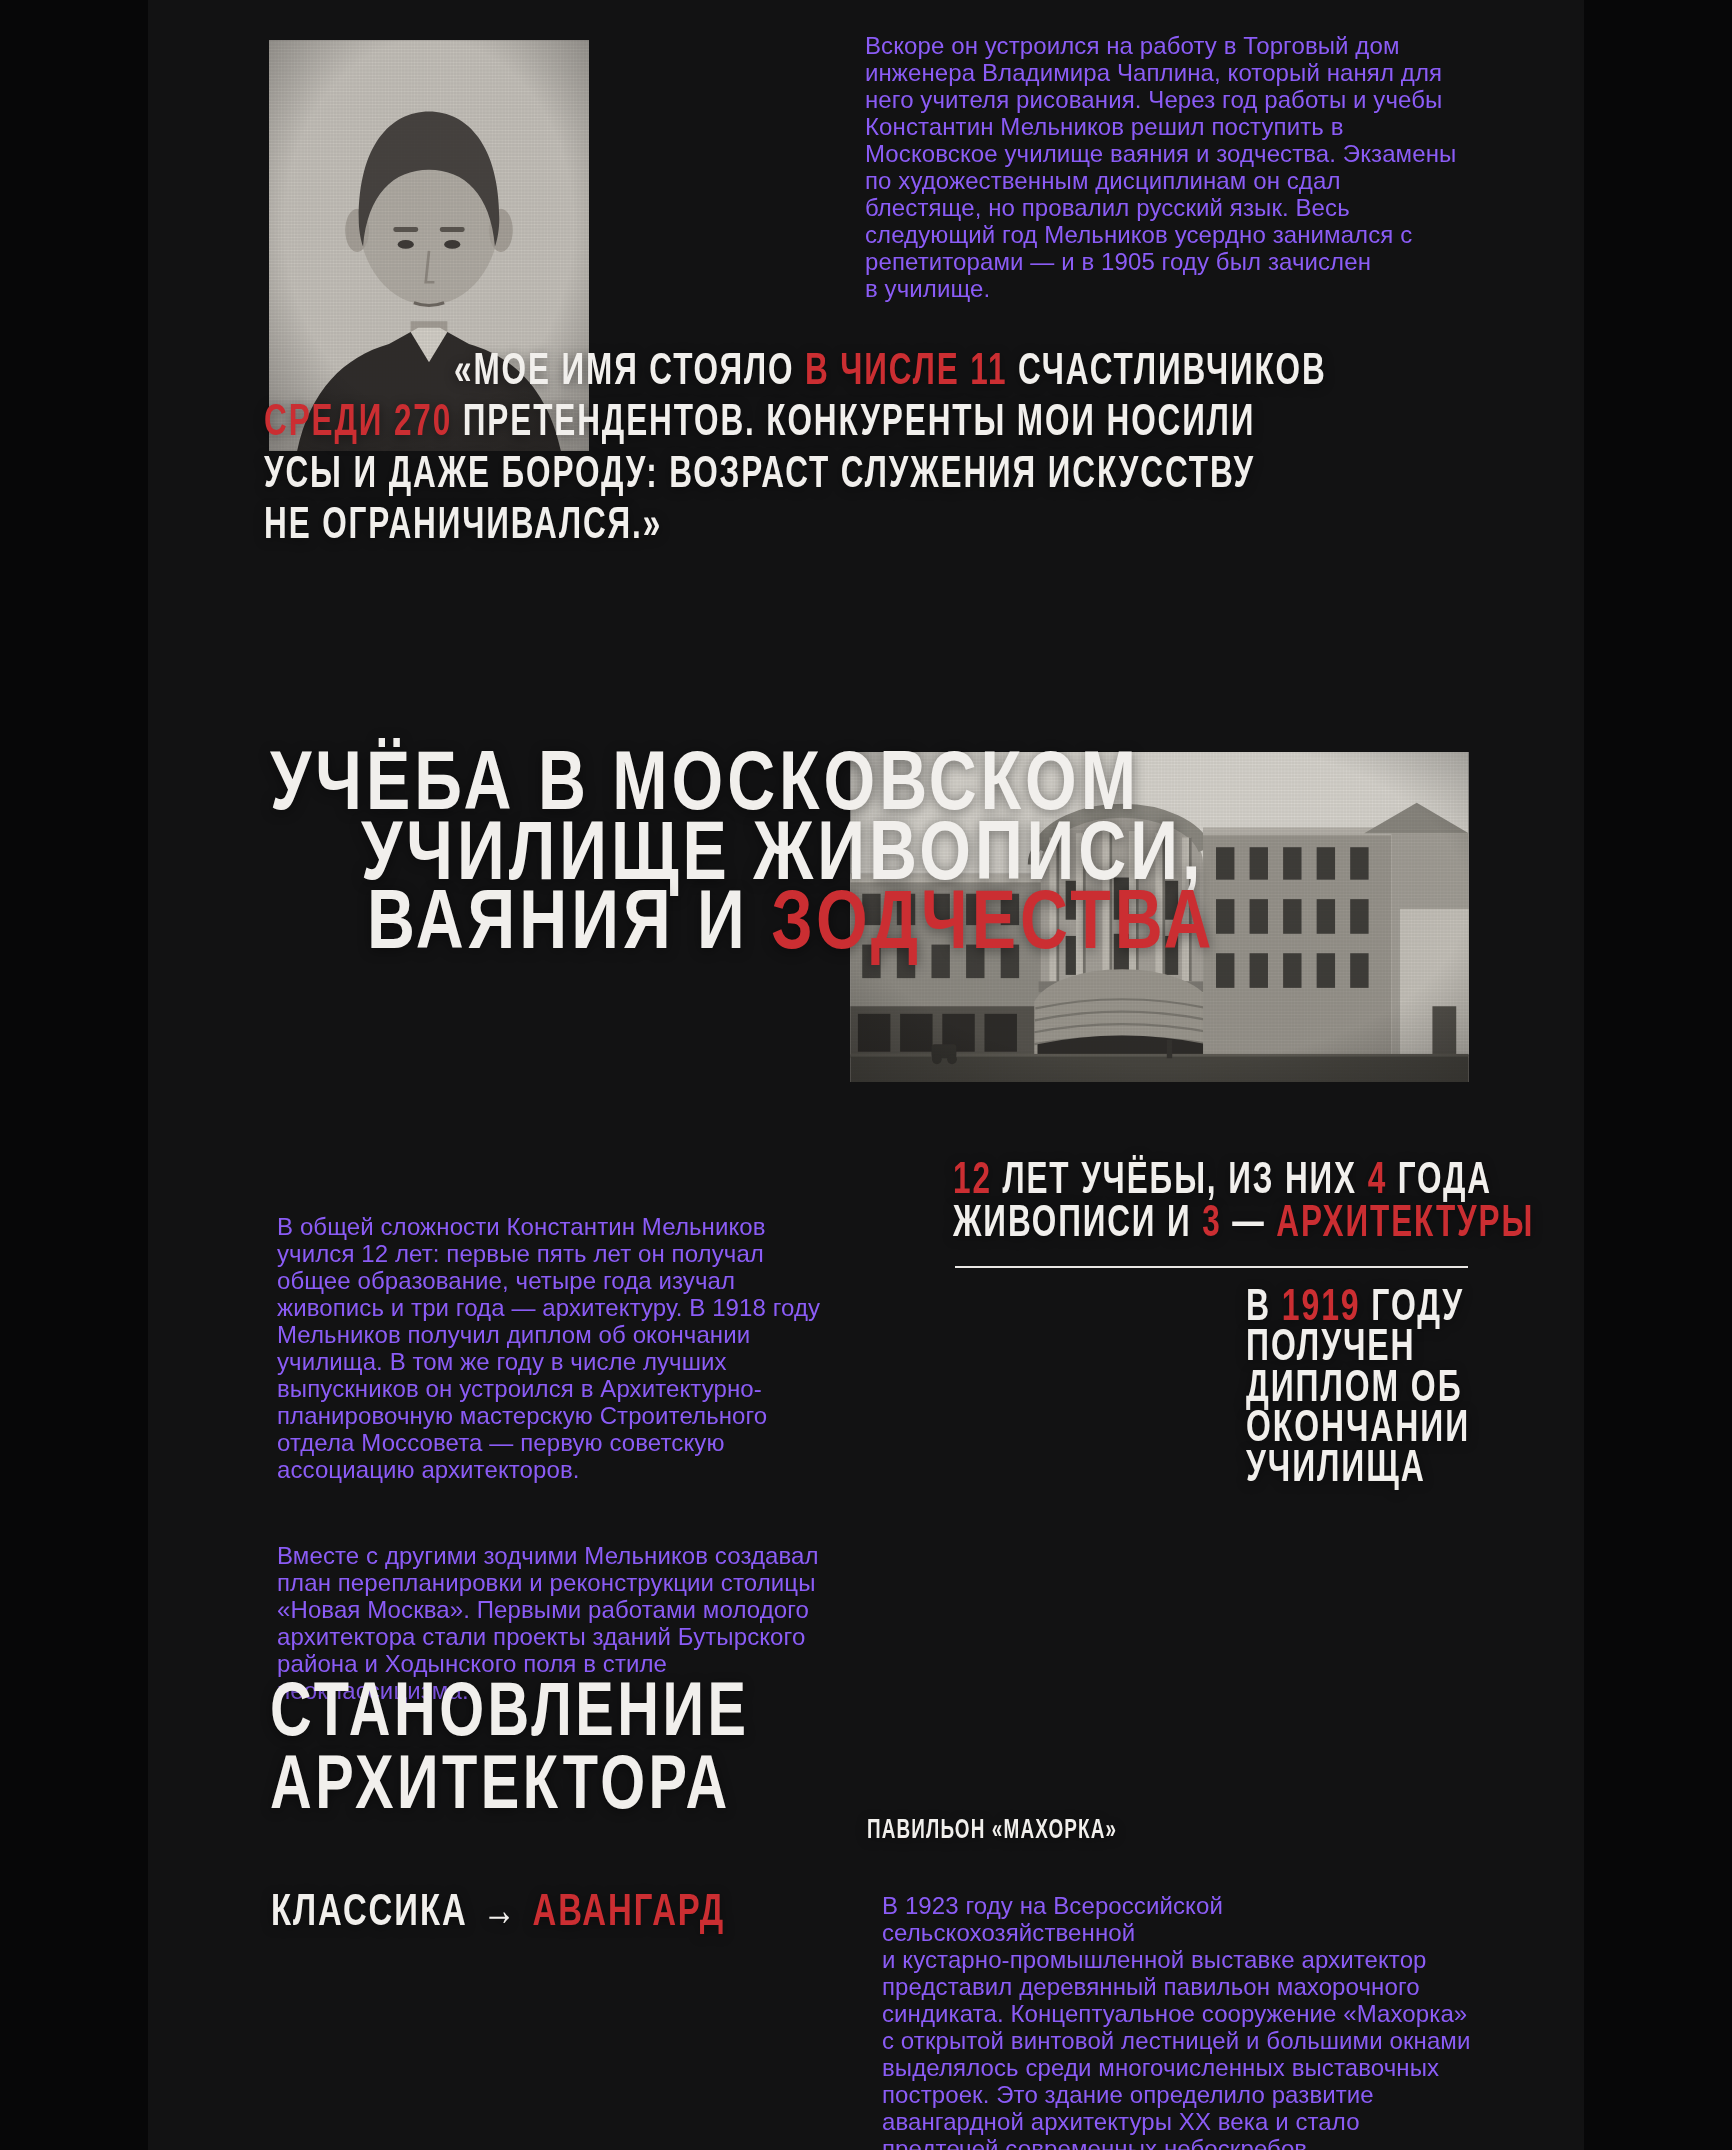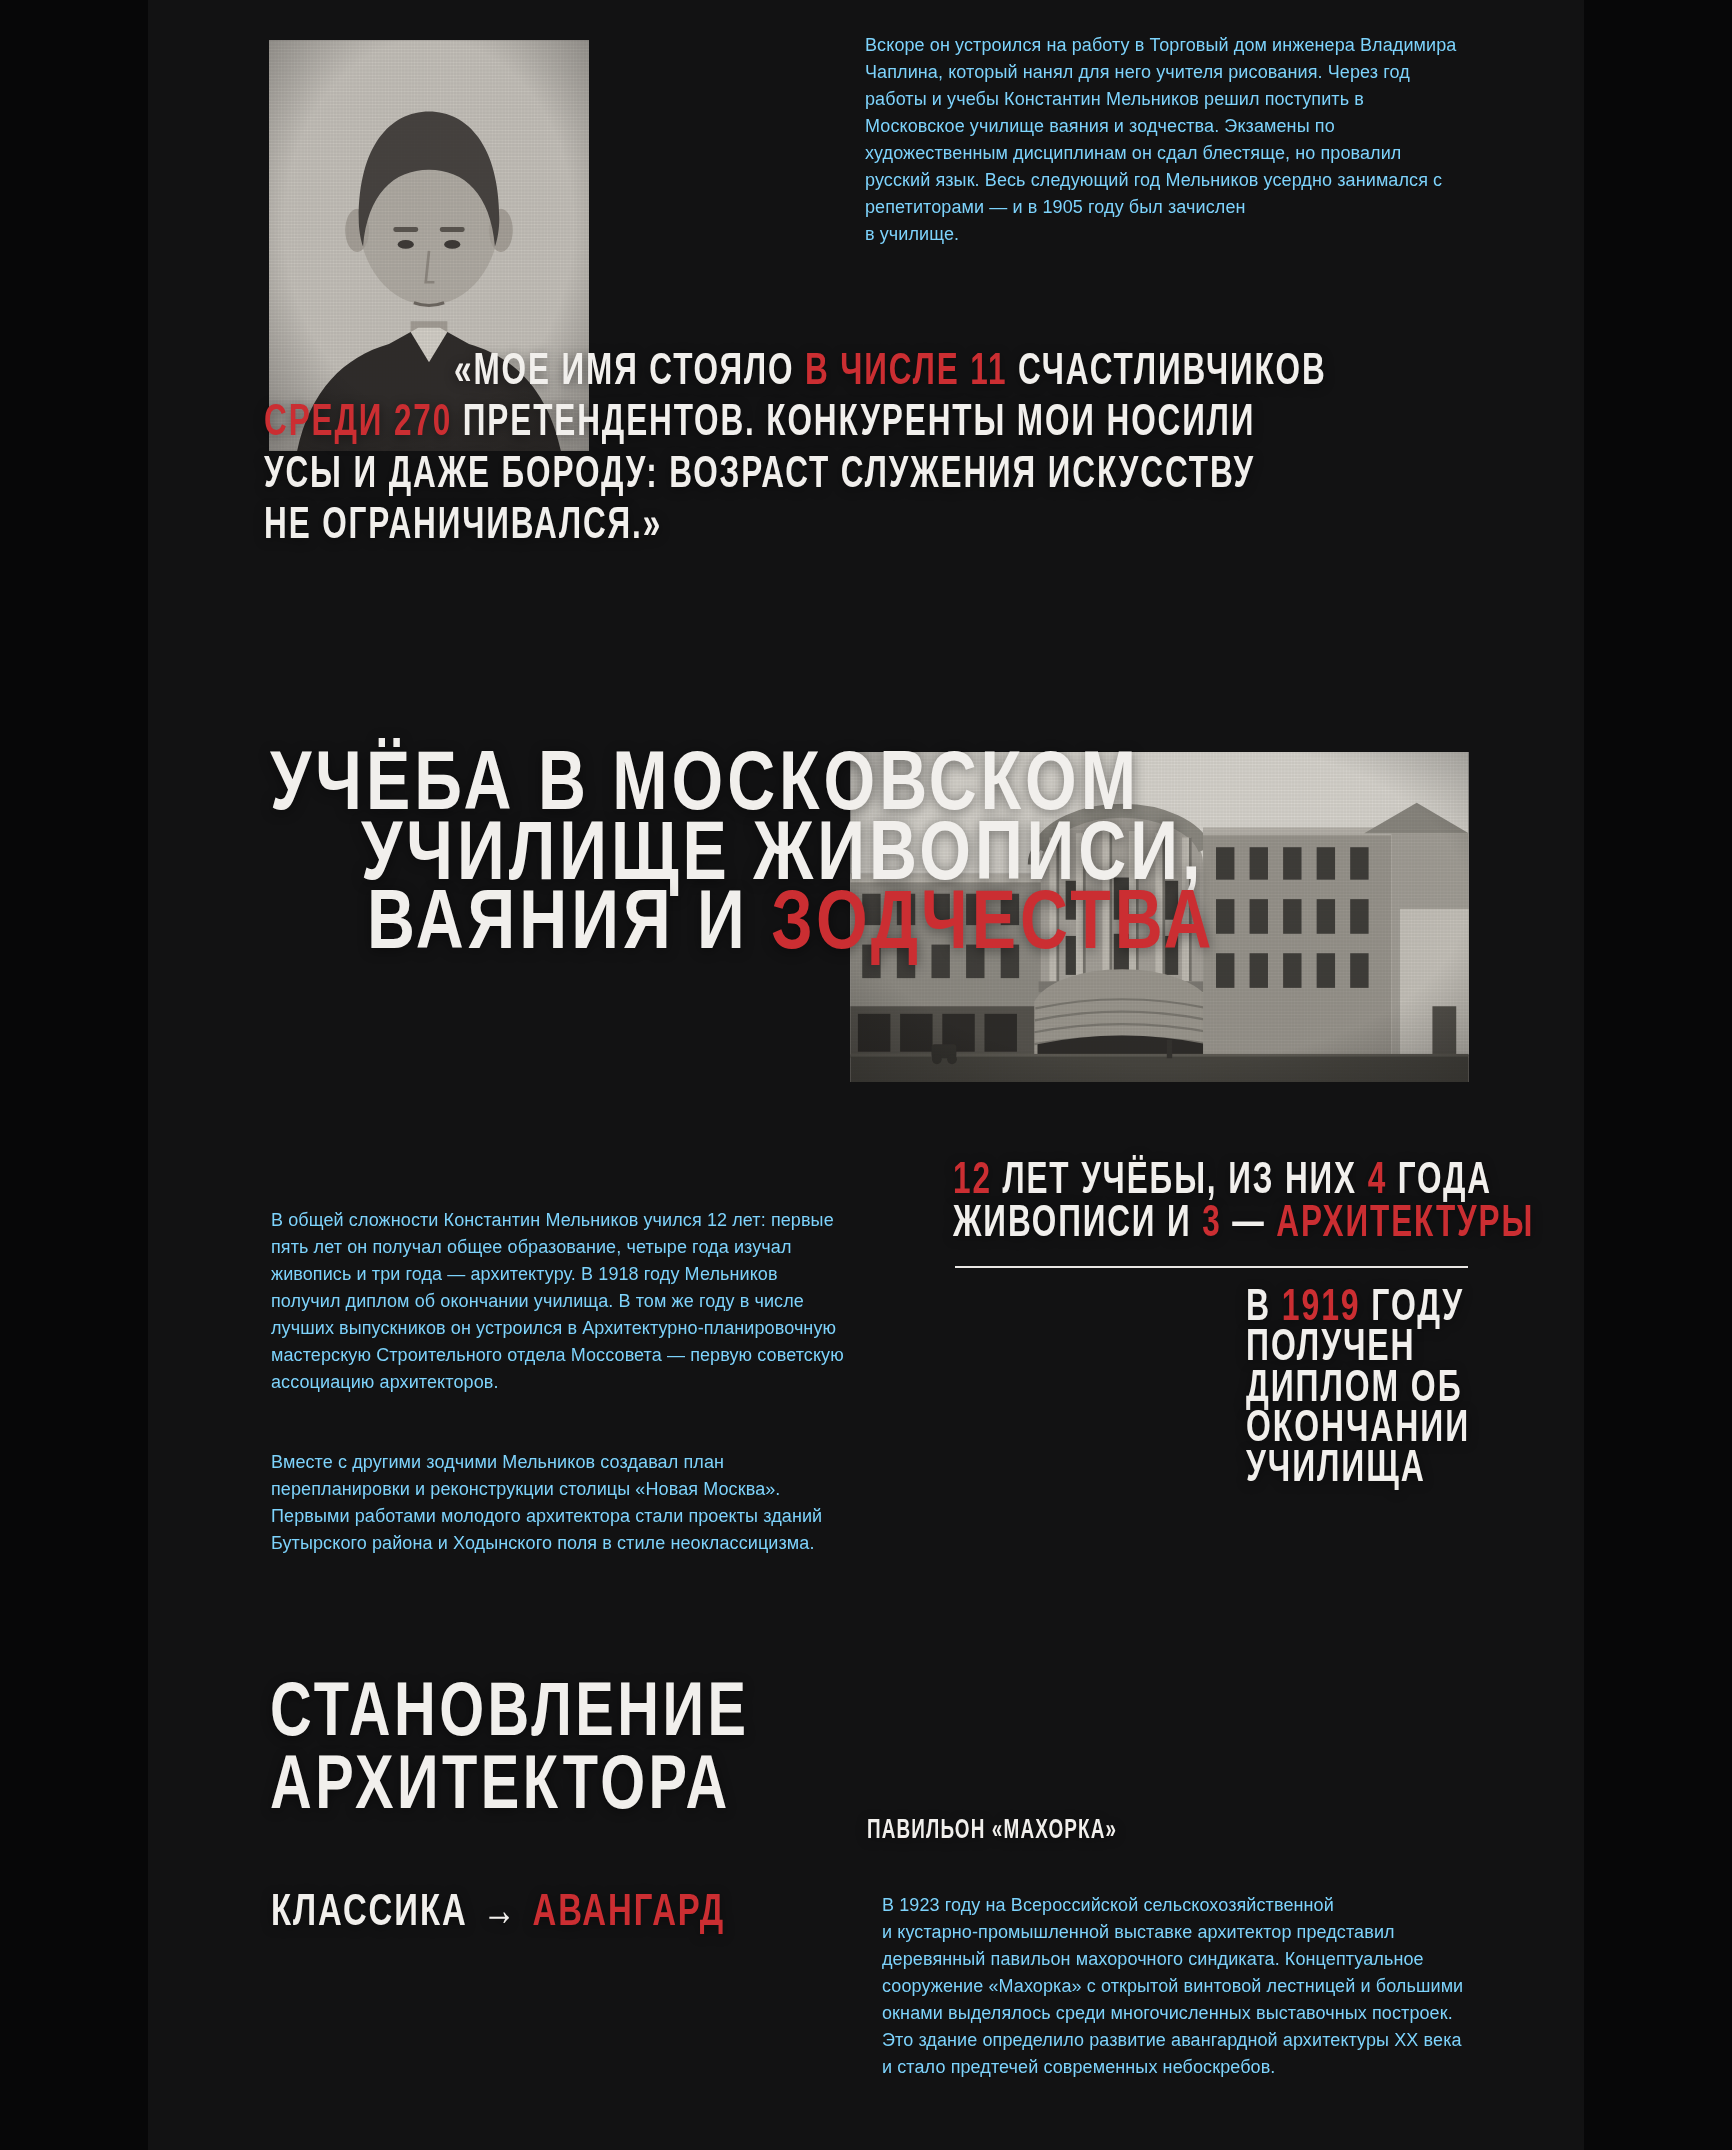--- a/index.html
+++ b/index.html
@@ -1,22 +1,22 @@
 <!DOCTYPE html>
 <html style="font-size:8.7px"><head>
 <meta charset="utf-8">
 <style>
   html,body{margin:0;padding:0;background:#070708;}
   .page{position:relative;width:1732px;height:2151px;background:#070708;overflow:hidden;
         font-family:"Liberation Sans",sans-serif;}
   .panel{position:absolute;left:148px;top:0;width:1436px;height:2151px;background:#121213;}
   .abs{position:absolute;}
-  .body-text{font-size:18px;line-height:27px;font-weight:400;color:#7dd3fc;
+  .body-text{font-size:24px;line-height:27px;font-weight:400;color:#8b5cf6;
              white-space:pre-line;letter-spacing:0.1px;}
-  .body-text p{margin:0;white-space:pre-line;}
+  .body-text p{margin:6px;white-space:pre-line;}
   .body-text p + p{margin-top:26px;}
   .cond{font-weight:700;color:#f1efec;white-space:nowrap;transform-origin:0 0;
         letter-spacing:0.06em;line-height:1;text-shadow:0 2.2px 14px rgba(0,0,0,0.45);}
   .sz84{font-size:45px;}
   .red{color:#cb2e32;}
   .divider{background:#e9e7e4;height:1.6px;}
   .photo{display:block;}
   svg{display:block;}
 </style>
 </head>

